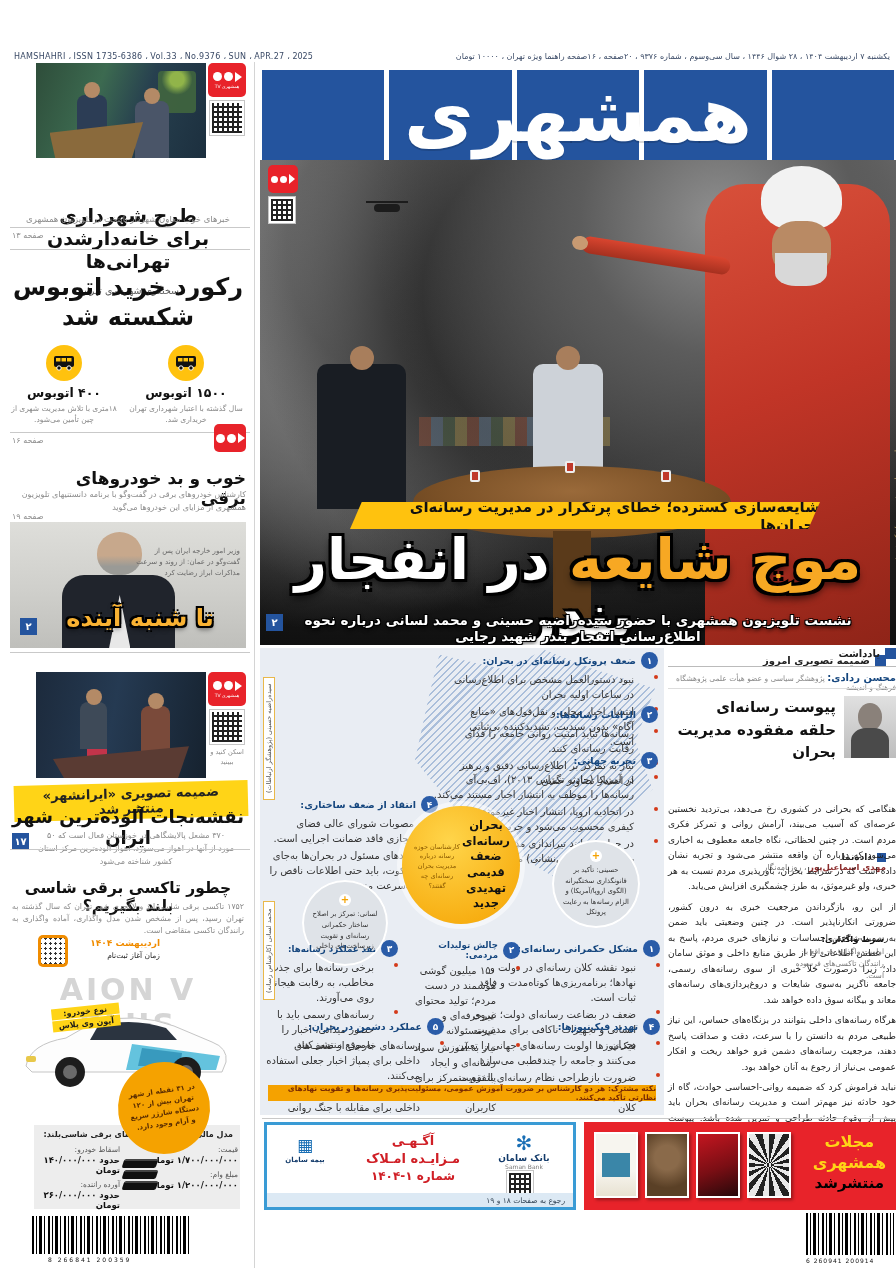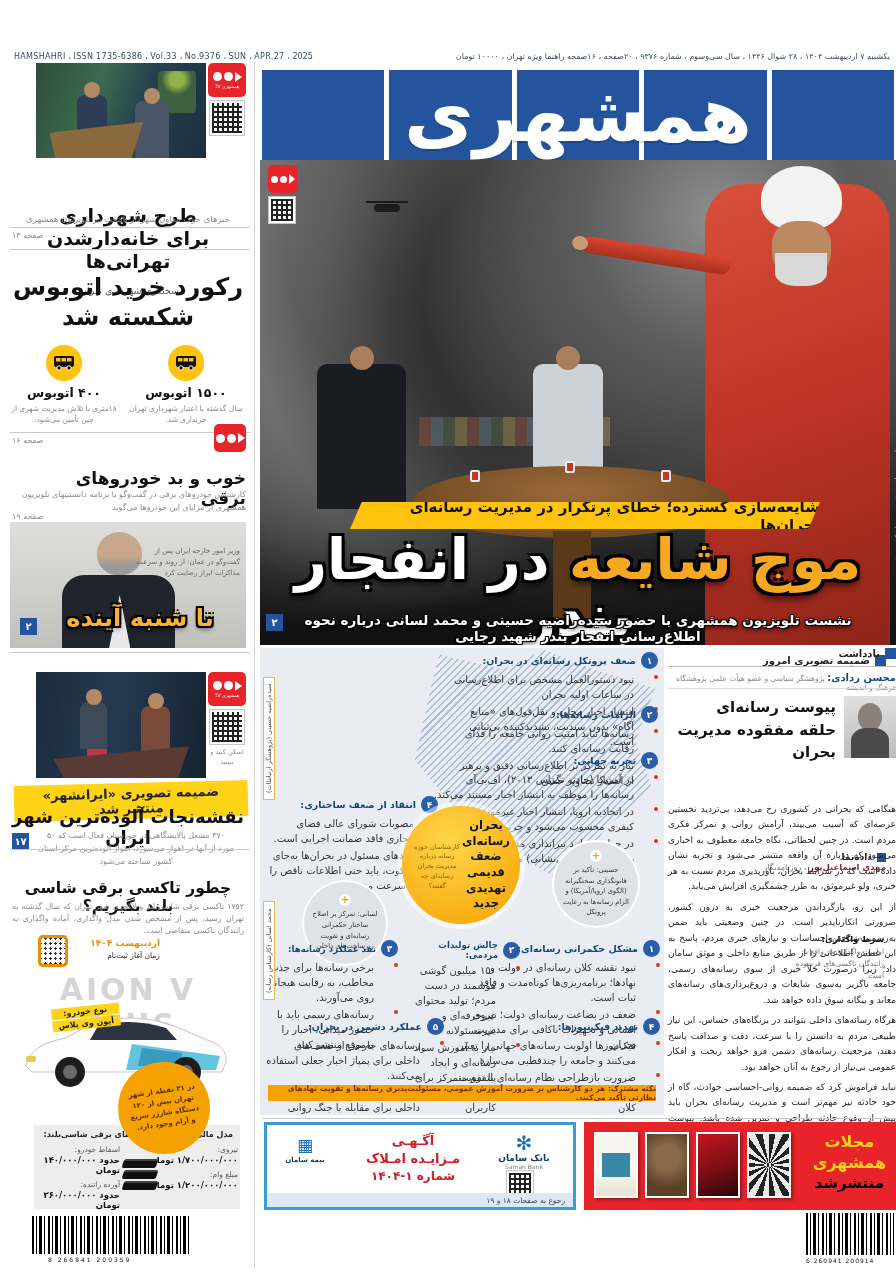--- a/index.html
+++ b/index.html
@@ -383,21 +383,21 @@
     </svg>
   </div>
   <div class="cartag">
     <span>نوع خودرو:</span>
     <span>آیون وی پلاس</span>
   </div>
   <div class="chargers">در ۳۱ نقطه از شهر تهران بیش از ۱۲۰ دستگاه شارژر سریع و آرام وجود دارد.</div>
   <div class="finbox">
     <div class="ft">مدل مالی واگذاری تاکسی‌های برقی شاسی‌بلند:</div>
     <div class="fincol" style="right:2px;">
-      <div class="lab">نیروی:</div>
+      <div class="lab">قیمت:</div>
       <div class="val">۱/۷۰۰/۰۰۰/۰۰۰ تومان</div>
       <div class="lab">مبلغ وام:</div>
       <div class="val" style="margin-bottom:0;">۱/۲۰۰/۰۰۰/۰۰۰ تومان</div>
 
     </div>
     <div class="fincol" style="left:2px;width:84px;">
       <div class="lab">اسقاط خودرو:</div>
       <div class="val">حدود ۱۴۰/۰۰۰/۰۰۰ تومان</div>
       <div class="lab">آورده راننده:</div>
       <div class="val">حدود ۳۶۰/۰۰۰/۰۰۰ تومان</div>

